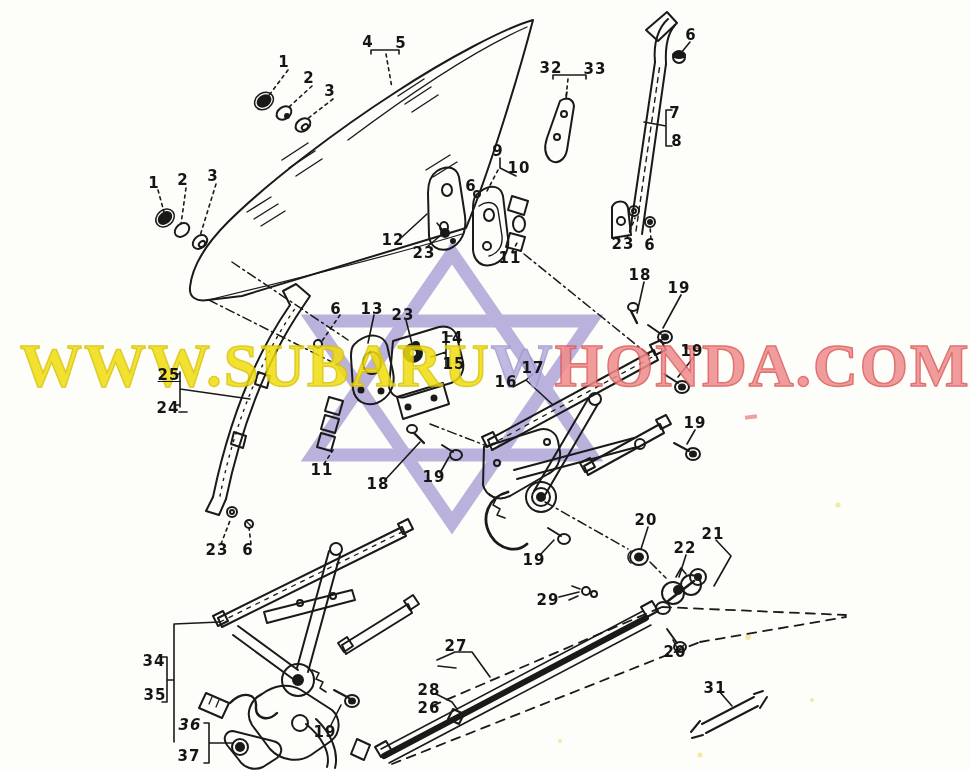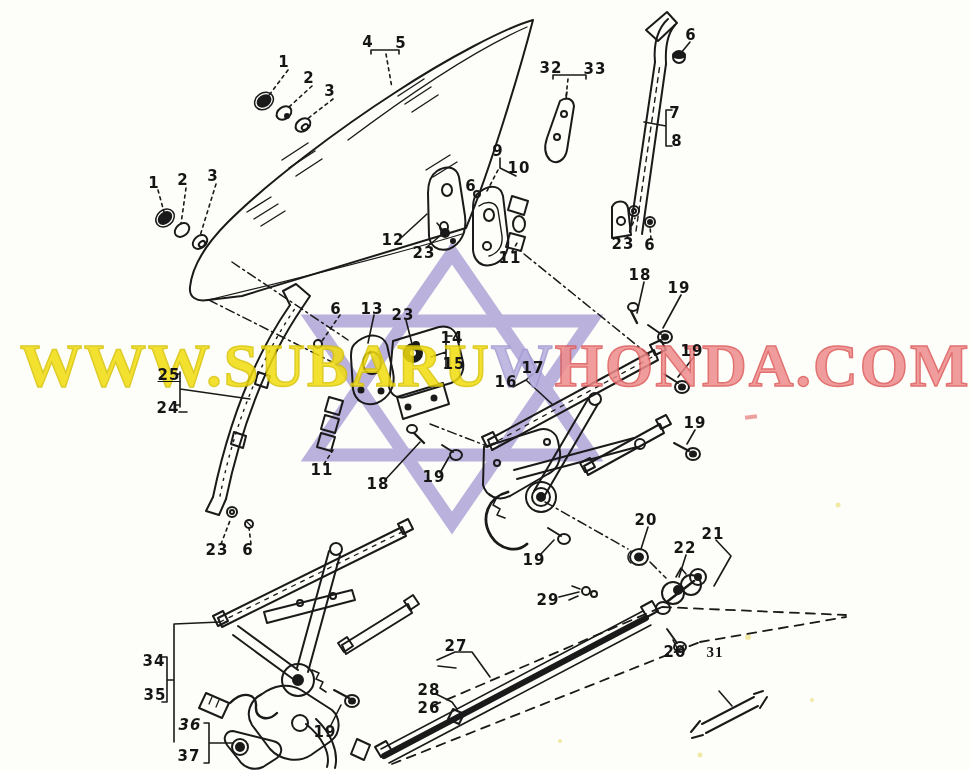--- a/index.html
+++ b/index.html
@@ -298,16 +298,16 @@
       <div class="co" style="left: 548px; top: 600px;">29</div>
       <div class="co" style="left: 429px; top: 669px; margin-top: 39px;">26</div>
       <div class="co" style="left: 456px; top: 646px;">27</div>
       <div class="co" style="left: 429px; top: 690px;">28</div>
       <div class="co" style="left: 675px; top: 652px;">20</div>
       <div class="co" style="left: 154px; top: 661px;">34</div>
       <div class="co" style="left: 155px; top: 695px;">35</div>
       <div class="co" style="left: 190px; top: 725px; font-style: italic;">36</div>
       <div class="co" style="left: 189px; top: 756px;">37</div>
       <div class="co" style="left: 325px; top: 732px;">19</div>
-      <div class="co" style="left: 715px; top: 652px; font-family: Liberation Serif, serif;">31</div>
+      <div class="co" style="left: 715px; top: 688px;">31</div>
     </div>
 
 </div>
 
 </body></html>

